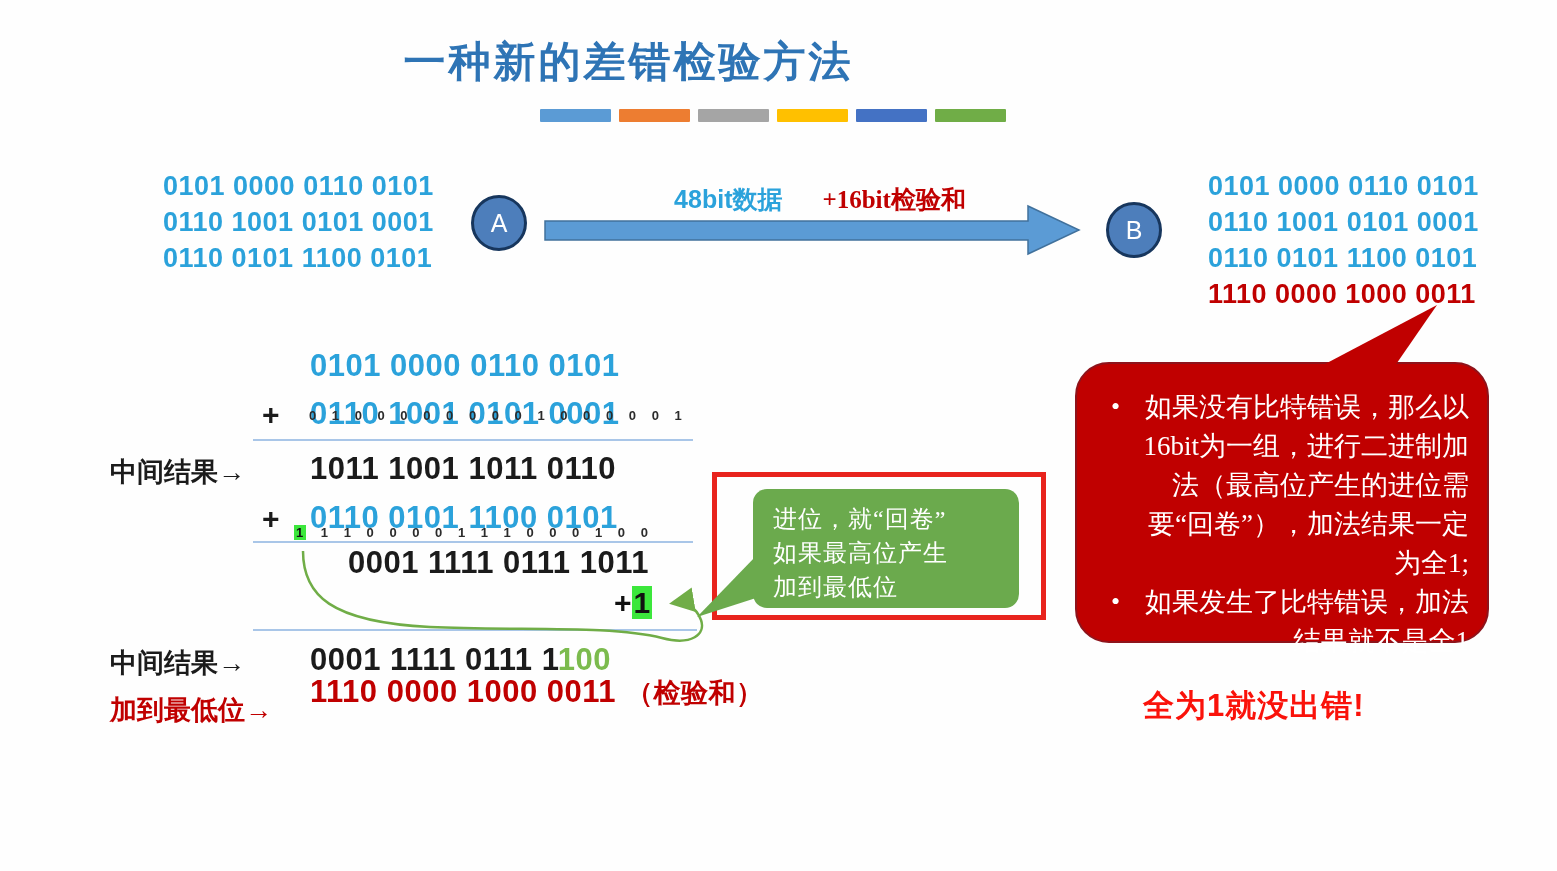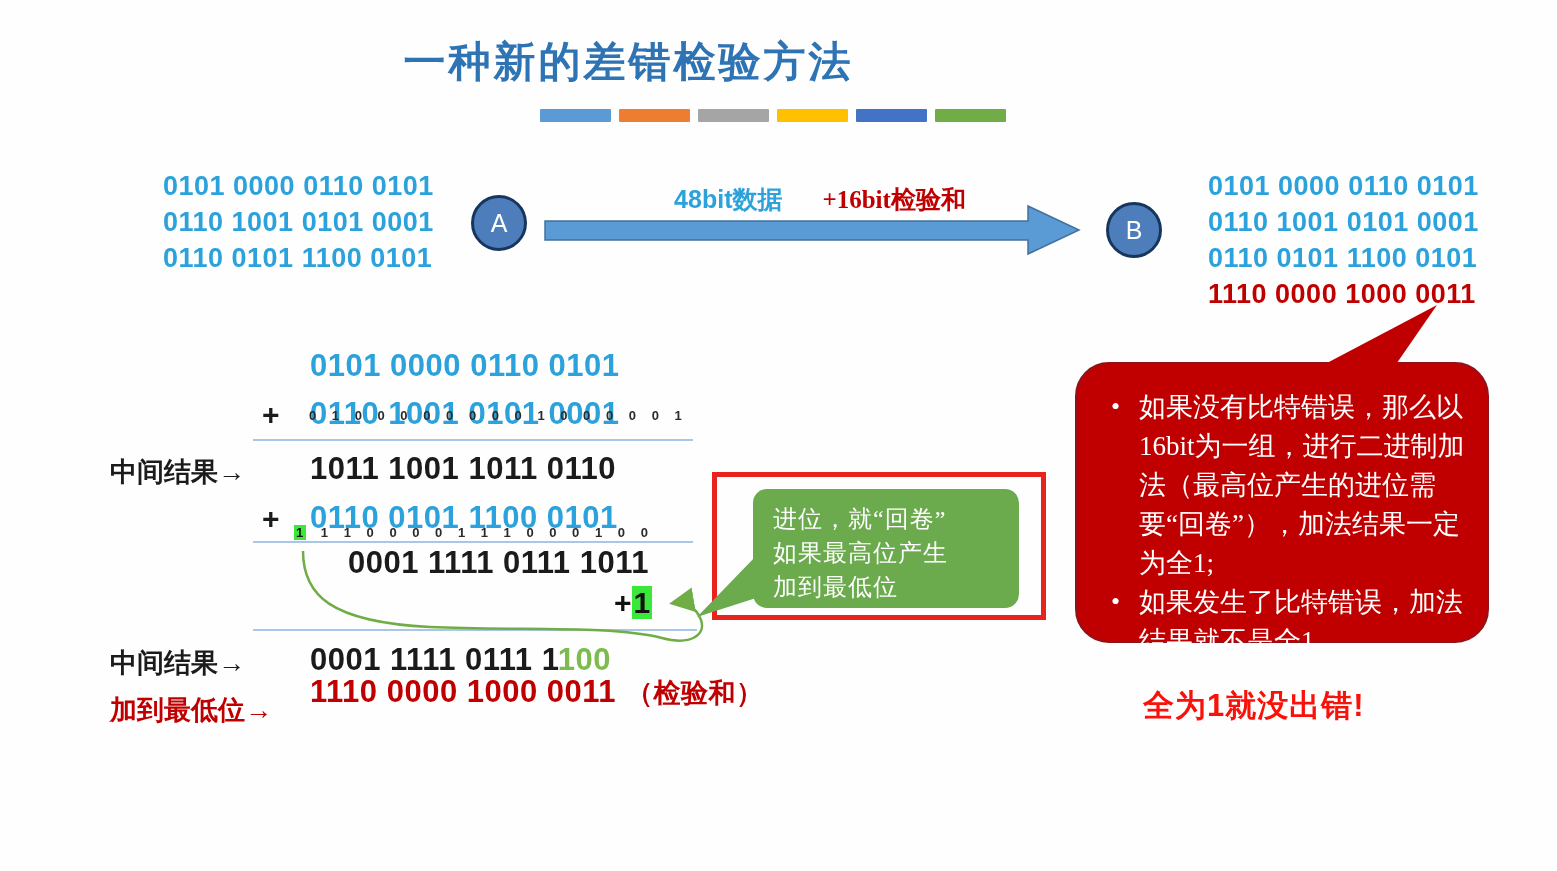--- a/index.html
+++ b/index.html
@@ -47,21 +47,21 @@
     background:#6BAA4D;border-radius:14px;color:#fff;
     font-family:"Liberation Serif",serif;font-size:24px;line-height:34px;letter-spacing:1px;
     padding:13px 0 0 20px;box-sizing:border-box;
   }
   .rbubble{
     background:#C00000;border:2px solid #8E131B;border-radius:34px;color:#fff;box-sizing:border-box;
     font-family:"Liberation Serif",serif;font-size:27px;line-height:39px;
     padding:24px 18px 16px 28px;
   }
   .rbubble ul{margin:0;padding:0;list-style:none;}
-  .rbubble li{position:relative;padding-left:34px;}
+  .rbubble li{position:relative;padding-left:34px;text-align:right;}
   .rbubble li::before{content:"\2022";position:absolute;left:6px;top:-1px;font-size:26px;}
   .footer{
     font-size:31px;font-weight:800;color:#FA120A;letter-spacing:1px;white-space:nowrap;
   }
   svg.overlay{position:absolute;left:0;top:0;pointer-events:none;}
 </style>
 </head>
 <body>
 
 <div class="slide">

